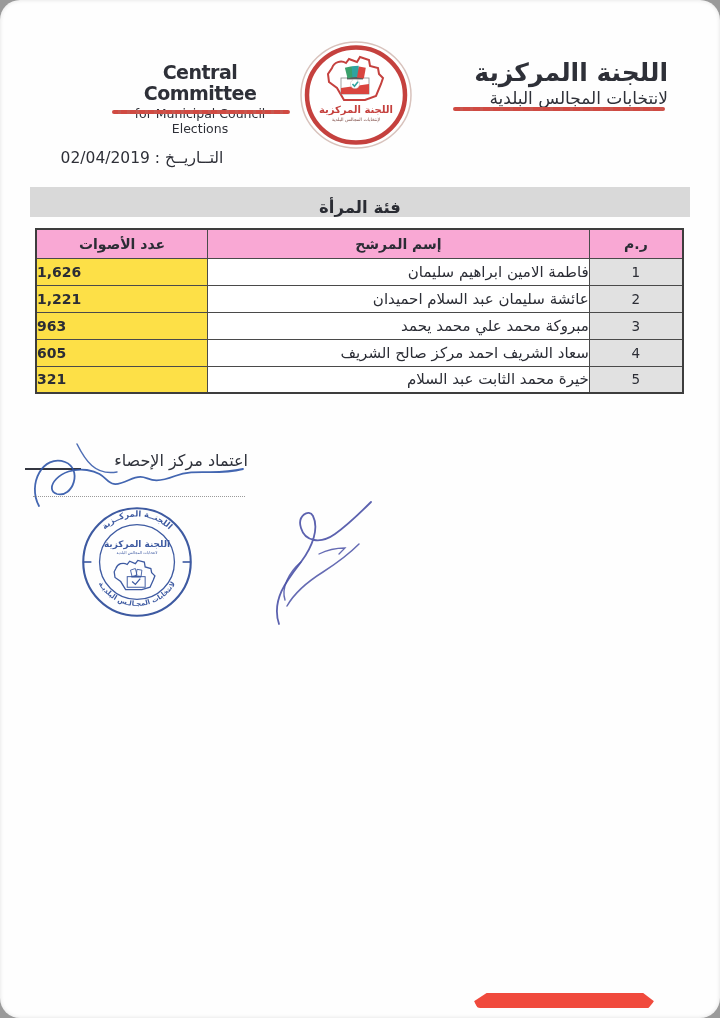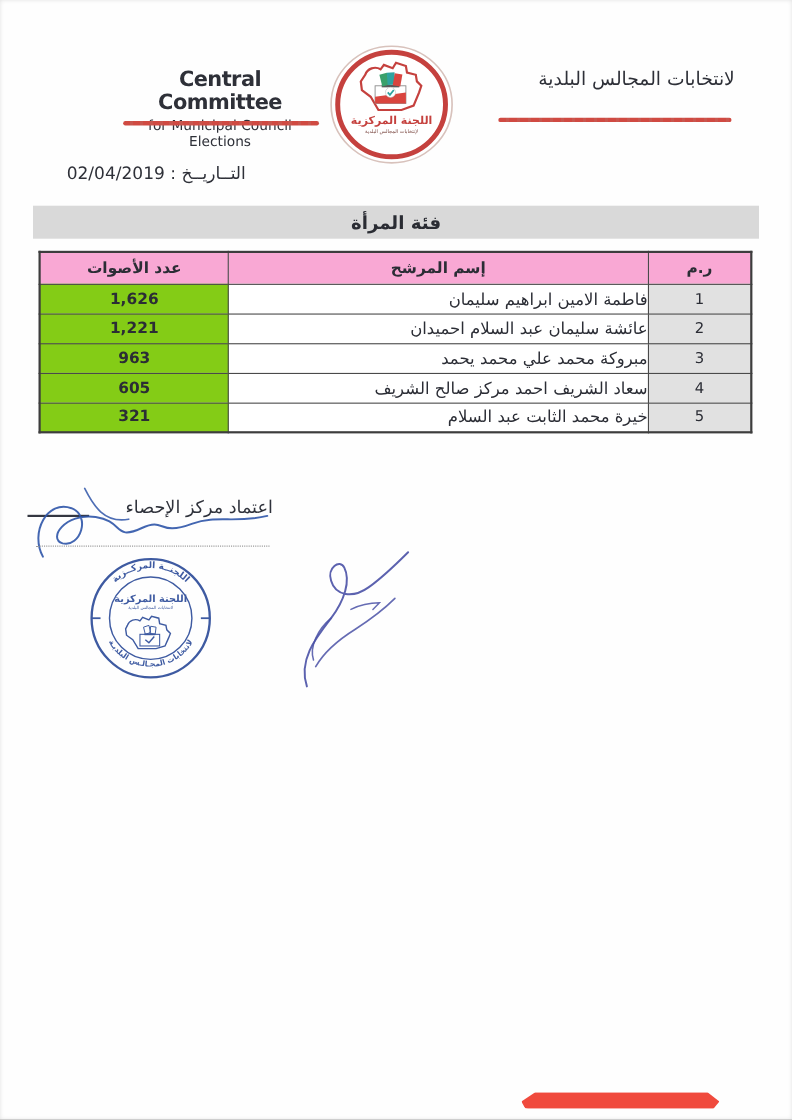--- a/index.html
+++ b/index.html
@@ -2,48 +2,49 @@
 <html lang="ar"><head>
 <meta charset="utf-8">
 <style>
   * { margin:0; padding:0; box-sizing:border-box; }
   html,body { background:#9a9a9a; }
   body { font-family:"DejaVu Sans", sans-serif; }
   .page {
     position:relative; width:720px; height:1018px; margin:0 auto;
     background:#fefefe; overflow:hidden;
     box-shadow:inset 0 0 4px rgba(0,0,0,.12);
+    border-radius:20px;
   }
   
   .en-block { position:absolute; left:110px; top:62px; width:180px; text-align:center; color:#2e3038; }
   .en-title { font-size:19px; font-weight:bold; letter-spacing:-0.5px; line-height:1.1; }
   .en-sub   { font-size:12.5px; margin-top:2px; }
   .en-underline { position:absolute; left:112px; top:110px; width:178px; height:4px;
     background:repeating-linear-gradient(90deg,#d04a42 0 6px,#c8564e 6px 9px); border-radius:2px; }
   .ar-block { position:absolute; right:52px; top:60px; width:230px; text-align:right; color:#2e3038; direction:rtl; }
   .ar-title { font-size:25px; font-weight:bold; line-height:1.05; }
   .ar-sub   { font-size:17px; margin-top:2px; }
   .ar-underline { position:absolute; left:453px; top:107px; width:212px; height:4px;
     background:repeating-linear-gradient(90deg,#d04a42 0 7px,#c8564e 7px 10px); border-radius:2px; }
   .logo { position:absolute; left:299px; top:40px; width:114px; height:110px; }
   
   .date-line { position:absolute; left:42px; top:149px; width:200px; direction:rtl; text-align:center;
     font-size:15.5px; color:#2e3038; font-weight:500; }
   
   .section-bar { position:absolute; left:30px; top:187px; width:660px; height:30px;
-    background:#d9d9d9; display:flex; align-items:center; justify-content:center;
+    background:#d9d9d9; display:flex; align-items:flex-end; justify-content:center;
     font-size:16.5px; font-weight:bold; color:#2a2c33; }
   
   .tbl-wrap { position:absolute; left:35px; top:228px; width:649px; direction:rtl; }
   table.results { width:100%; border-collapse:collapse; border:2px solid #3d3d3d; }
   table.results td, table.results th { border:1.6px solid #4a4a4a; color:#2b2d35; }
   th.h { background:#f9a8d4; font-size:14px; font-weight:600; height:29px; }
   td.num  { background:#e1e1e1; width:94px; text-align:center; font-size:13.5px; height:27px; }
   td.name { background:#ffffff; width:383px; font-size:15px; }
-  td.votes{ background:#84cc16; width:172px; text-align:center; font-size:14px; font-weight:bold; }
+  td.votes{ background:#fde047; width:172px; text-align:left; font-size:14px; font-weight:bold; }
   
   .approval-text { position:absolute; left:78px; top:451px; width:170px; direction:rtl; text-align:right;
     font-size:16px; font-weight:500; color:#2f323b; }
   .approval-lead { position:absolute; left:25px; top:468px; width:56px; border-top:2px solid #343741; }
   .sig1 { position:absolute; left:25px; top:436px; width:225px; height:80px; }
   .gray-line { position:absolute; left:33px; top:496px; width:212px; border-top:1px dotted #9a9a9a; }
   .stamp { position:absolute; left:80px; top:505px; width:114px; height:114px; opacity:.92; }
   .sig2 { position:absolute; left:243px; top:488px; width:140px; height:145px; }
   
   .red-bar { position:absolute; left:474px; top:993px; width:180px; height:15px;
@@ -76,20 +77,21 @@
       <rect x="53" y="26" width="7" height="11" fill="#2fa3a0" transform="rotate(-4 56 31)"></rect>
       <rect x="59" y="27" width="7" height="11" fill="#d9453f" transform="rotate(10 62 32)"></rect>
       <circle cx="56" cy="44" r="4.6" fill="#ffffff" stroke="#bbb" stroke-width="0.5"></circle>
       <path d="M53.5,44 L55.5,46.2 L59,41.8" fill="none" stroke="#2fa3a0" stroke-width="1.6"></path>
     </g>
     <text class="svgtext" x="57" y="73" text-anchor="middle" font-size="10" font-weight="bold" fill="#c5413e">اللجنة المركزية</text>
     <text class="svgtext" x="57" y="81" text-anchor="middle" font-size="4.6" fill="#7c4a44">لإنتخابات المجالس البلدية</text>
   </svg>
 
   <div class="ar-block">
+    <div class="ar-title">اللجنة االمركزية</div>
     <div class="ar-sub">لانتخابات المجالس البلدية</div>
   </div>
   <div class="ar-underline"></div>
 
   <div class="date-line">
     <span>التــاريــخ</span><span> : </span><span>02/04/2019</span>
   </div>
 
   <div class="section-bar">
     <span>فئة المرأة</span>

